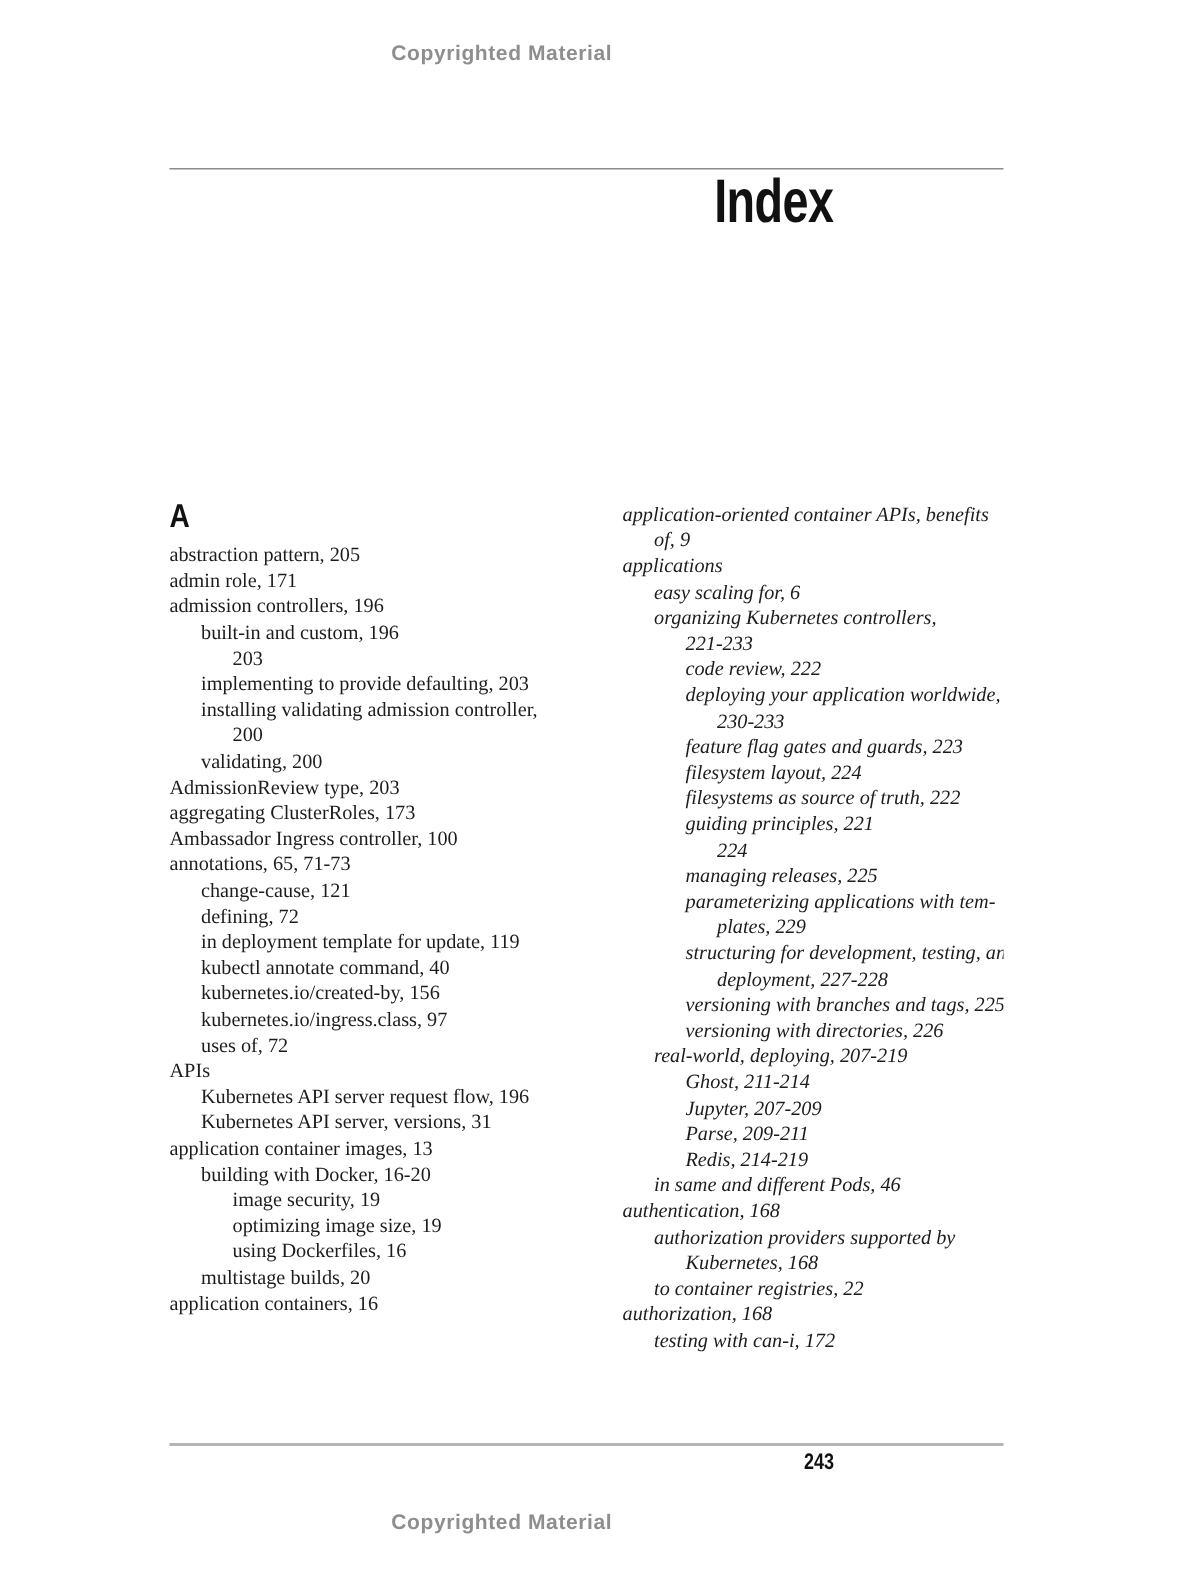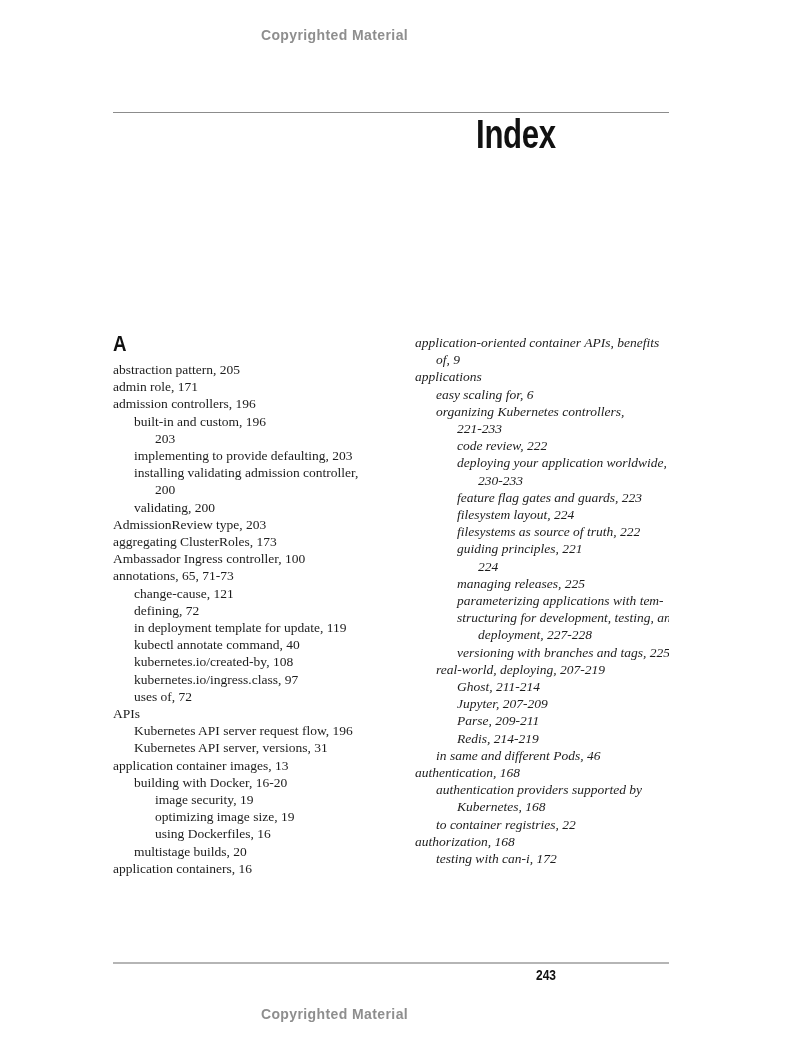--- a/index.html
+++ b/index.html
@@ -93,21 +93,21 @@
           <div class="line ind2">200</div>
           <div class="line ind1">validating, 200</div>
           <div class="line ind0">AdmissionReview type, 203</div>
           <div class="line ind0">aggregating ClusterRoles, 173</div>
           <div class="line ind0">Ambassador Ingress controller, 100</div>
           <div class="line ind0">annotations, 65, 71-73</div>
           <div class="line ind1">change-cause, 121</div>
           <div class="line ind1">defining, 72</div>
           <div class="line ind1">in deployment template for update, 119</div>
           <div class="line ind1">kubectl annotate command, 40</div>
-          <div class="line ind1">kubernetes.io/created-by, 108</div>
+          <div class="line ind1">kubernetes.io/created-by, 156</div>
           <div class="line ind1">kubernetes.io/ingress.class, 97</div>
           <div class="line ind1">uses of, 72</div>
           <div class="line ind0">APIs</div>
           <div class="line ind1">Kubernetes API server request flow, 196</div>
           <div class="line ind1">Kubernetes API server, versions, 31</div>
           <div class="line ind0">application container images, 13</div>
           <div class="line ind1">building with Docker, 16-20</div>
           <div class="line ind2">image security, 19</div>
           <div class="line ind2">optimizing image size, 19</div>
           <div class="line ind2">using Dockerfiles, 16</div>
@@ -126,31 +126,33 @@
           <div class="line ind2">code review, 222</div>
           <div class="line ind2">deploying your application worldwide,</div>
           <div class="line ind3">230-233</div>
           <div class="line ind2">feature flag gates and guards, 223</div>
           <div class="line ind2">filesystem layout, 224</div>
           <div class="line ind2">filesystems as source of truth, 222</div>
           <div class="line ind2">guiding principles, 221</div>
           <div class="line ind3">224</div>
           <div class="line ind2">managing releases, 225</div>
           <div class="line ind2">parameterizing applications with tem-</div>
+          <div class="line ind3">plates, 229</div>
           <div class="line ind2">structuring for development, testing, and</div>
           <div class="line ind3">deployment, 227-228</div>
           <div class="line ind2">versioning with branches and tags, 225</div>
+          <div class="line ind2">versioning with directories, 226</div>
           <div class="line ind1">real-world, deploying, 207-219</div>
           <div class="line ind2">Ghost, 211-214</div>
           <div class="line ind2">Jupyter, 207-209</div>
           <div class="line ind2">Parse, 209-211</div>
           <div class="line ind2">Redis, 214-219</div>
           <div class="line ind1">in same and different Pods, 46</div>
           <div class="line ind0">authentication, 168</div>
-          <div class="line ind1">authentication providers supported by</div>
+          <div class="line ind1">authorization providers supported by</div>
           <div class="line ind2">Kubernetes, 168</div>
           <div class="line ind1">to container registries, 22</div>
           <div class="line ind0">authorization, 168</div>
           <div class="line ind1">testing with can-i, 172</div>
         </div>
     </div>
   </div>
 
   <div class="rule footer"></div>
 

